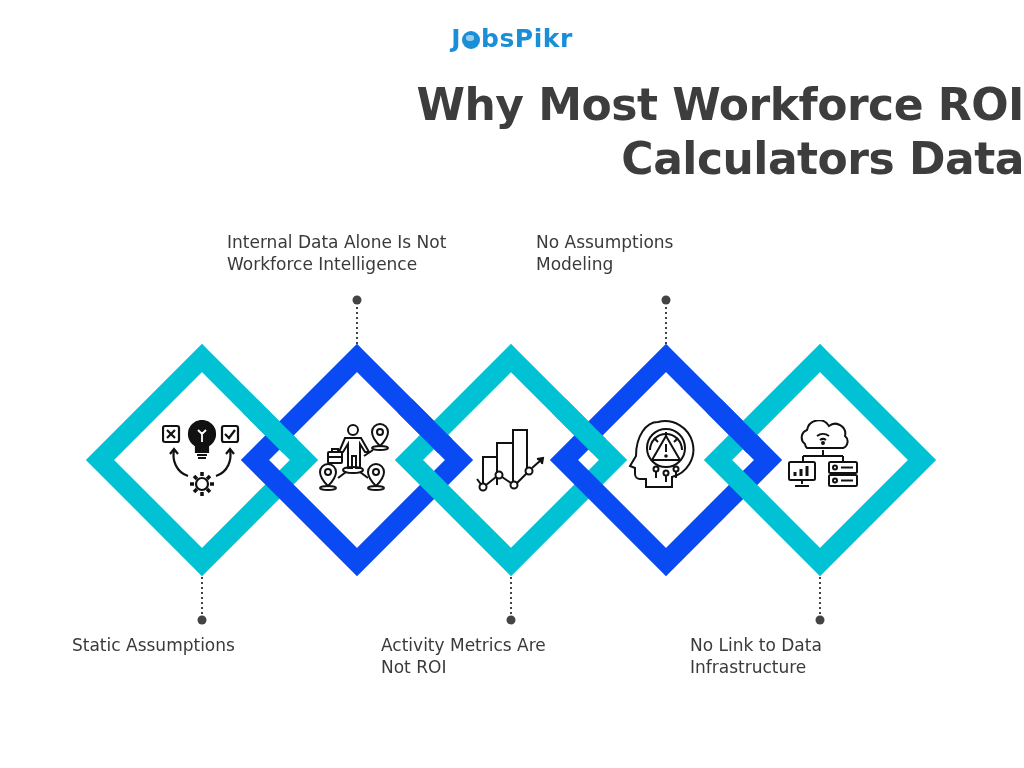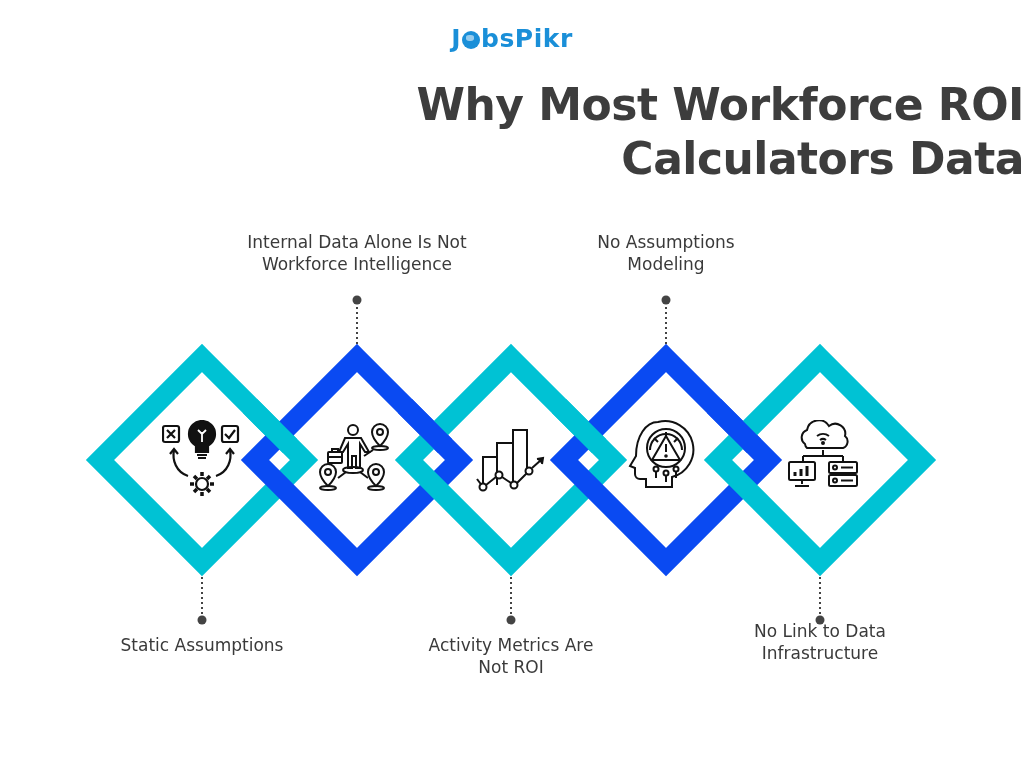--- a/index.html
+++ b/index.html
@@ -7,21 +7,21 @@
          font-family: "DejaVu Sans", "Liberation Sans", sans-serif; }
   .logo { position: absolute; top: 24px; left: 0; width: 1024px; text-align: center;
           font-weight: bold; font-size: 25px; letter-spacing: 0.5px; color: #1a8fd8; }
   .logo .globe { display: inline-block; width: 18px; height: 18px; border-radius: 50%;
           background: #1a8fd8; vertical-align: -2px; margin: 0 1px; position: relative; }
   .logo .globe::after { content: ""; position: absolute; left: 4px; top: 4px; width: 8px; height: 6px;
           border-radius: 40%; background: #ffffff; opacity: 0.55; }
   .title { position: absolute; top: 78px; left: 0; width: 1024px; text-align: right;
            color: #3d3d3d; font-weight: bold; font-size: 44px; line-height: 54px;
            letter-spacing: -0.5px; }
-  .label { position: absolute; width: 260px; text-align: center; color: #3a3a3a;
+  .label { position: absolute; width: 260px; text-align: left; color: #3a3a3a;
            font-size: 17px; line-height: 22px; font-family: "DejaVu Sans", sans-serif; }
   svg.diagram { position: absolute; left: 0; top: 0; }
   .icon { position: absolute; width: 80px; height: 80px; }
 </style>
 </head>
 <body>
 
 <div class="logo">
   <span>J</span><span class="globe"></span><span>bsPikr</span>
 </div>
@@ -158,16 +158,16 @@
   <div>Workforce Intelligence</div>
 </div>
 <div class="label" style="left:381px; top:634px;">
   <div>Activity Metrics Are</div>
   <div>Not ROI</div>
 </div>
 <div class="label" style="left:536px; top:231px;">
   <div>No Assumptions</div>
   <div>Modeling</div>
 </div>
-<div class="label" style="left:690px; top:620px;">
+<div class="label" style="left:690px; top:634px;">
   <div>No Link to Data</div>
   <div>Infrastructure</div>
 </div>
 
 </body></html>

